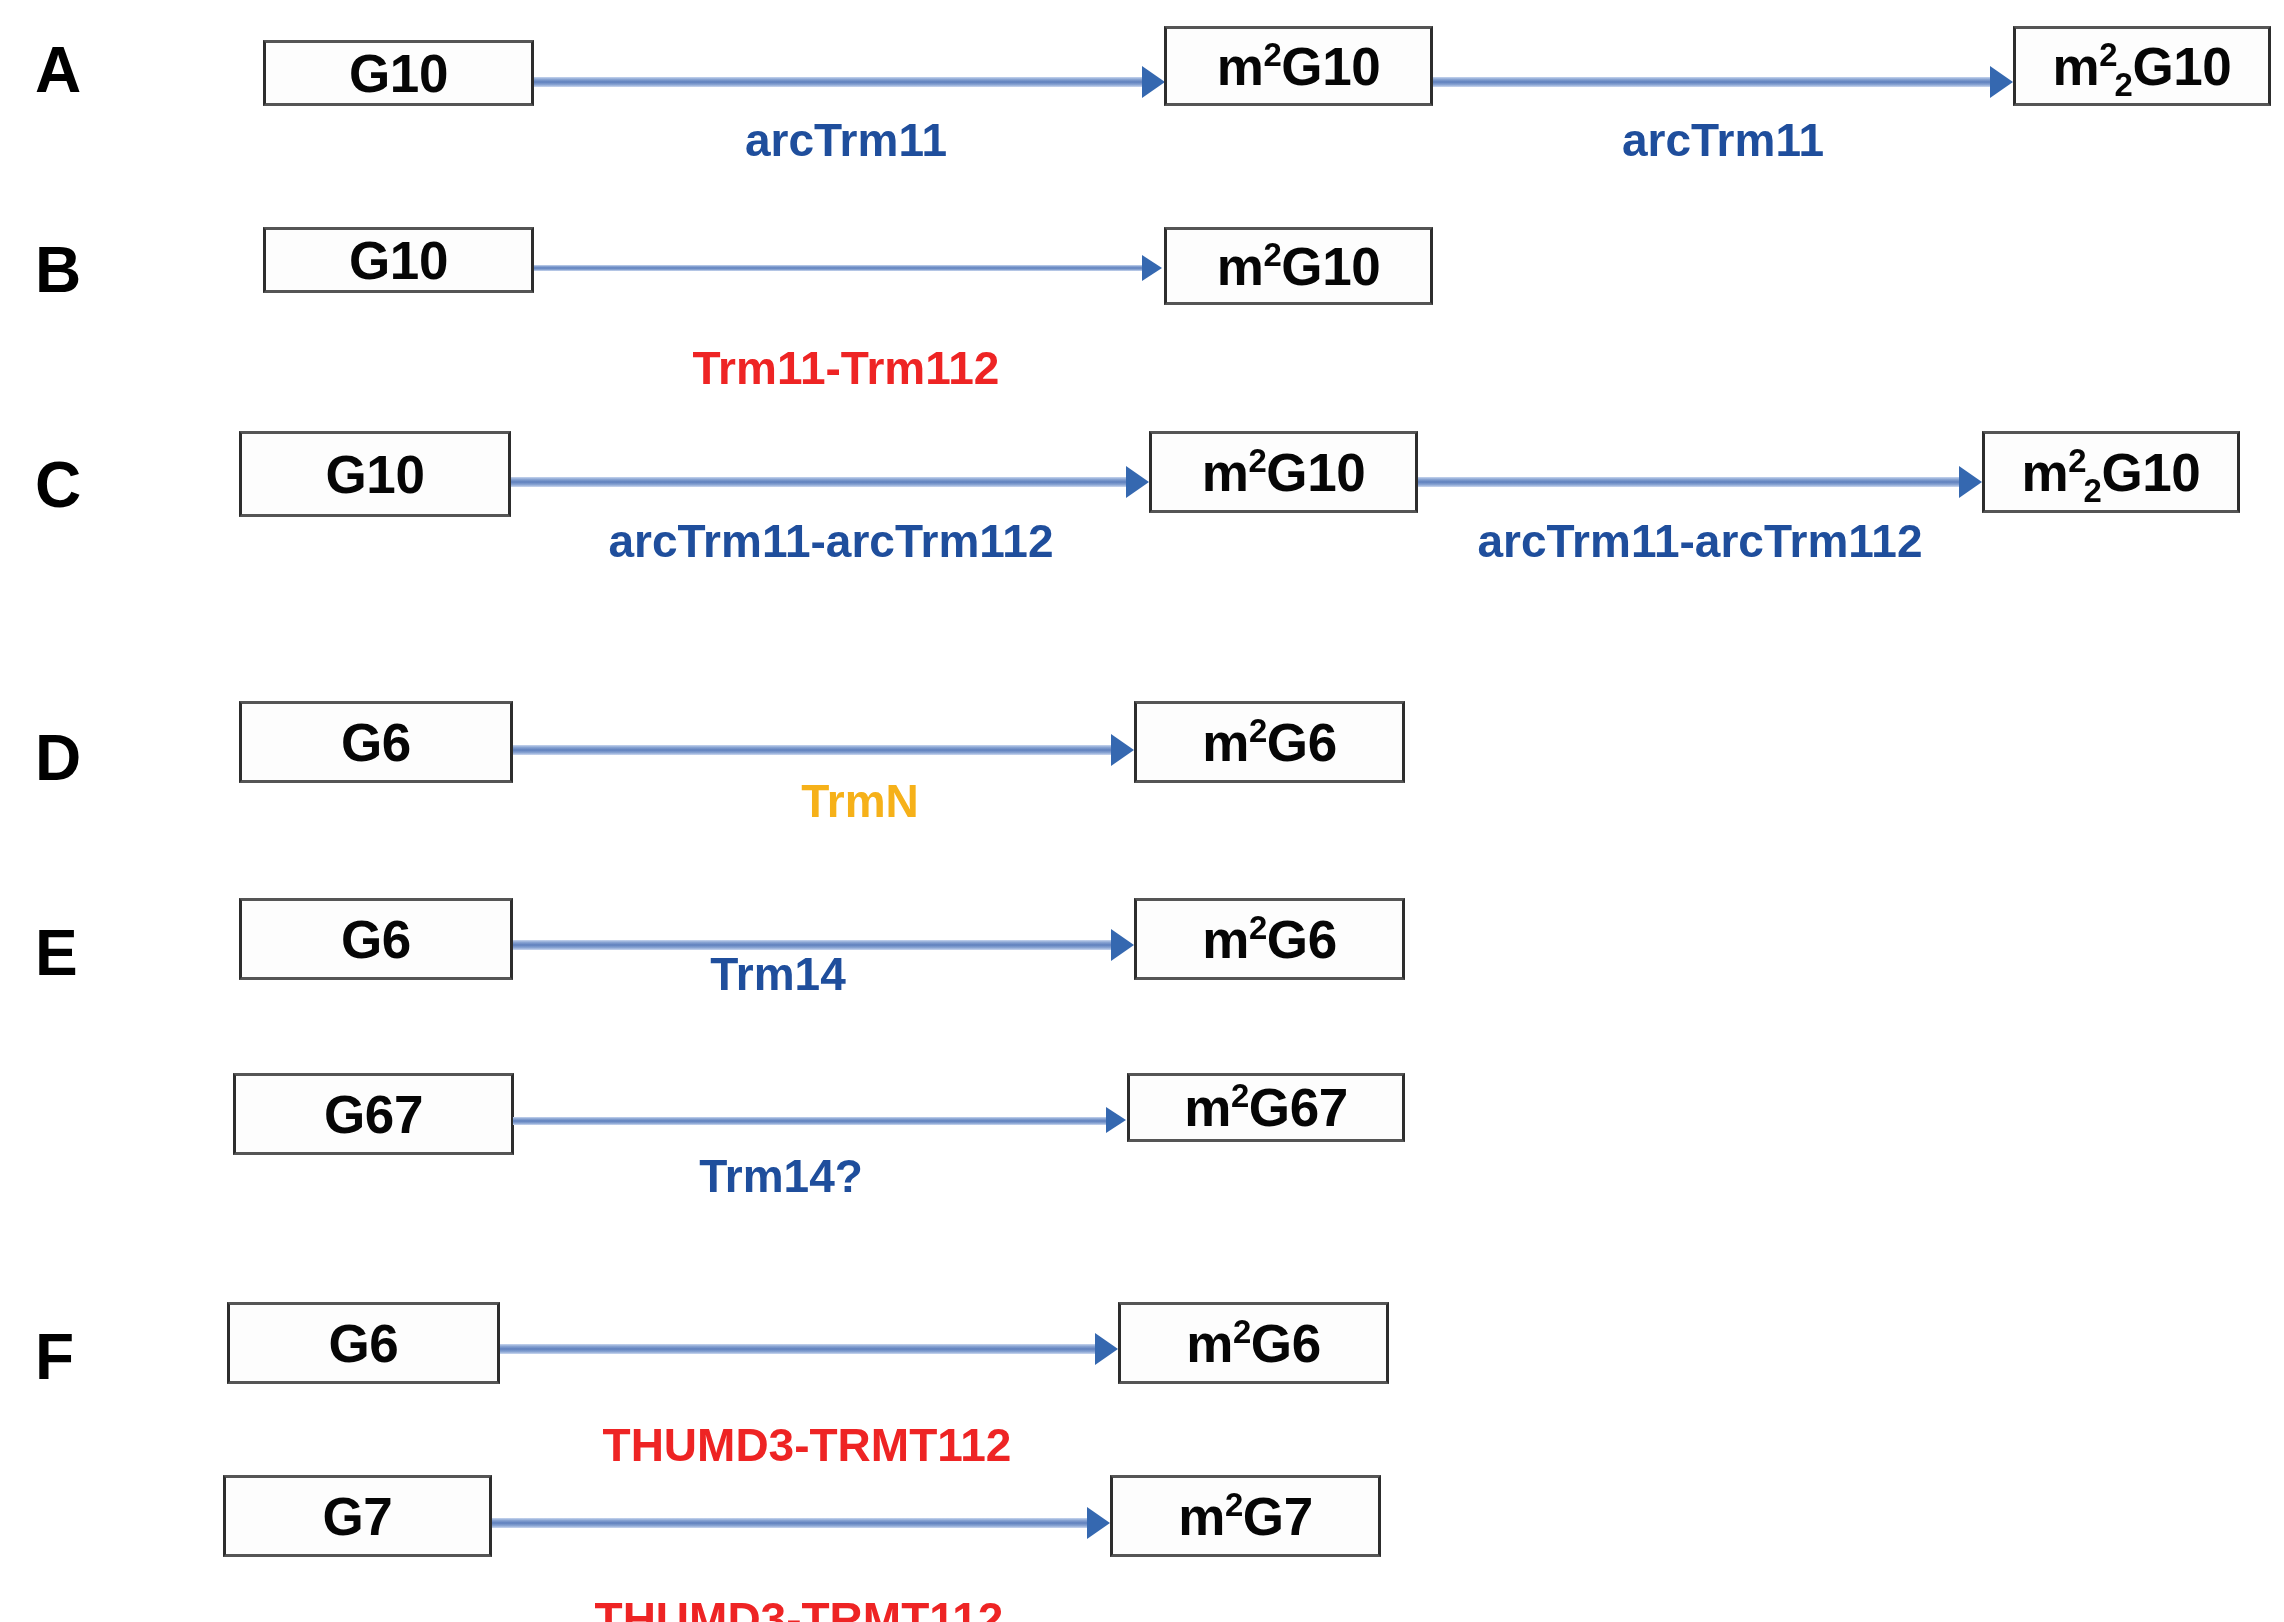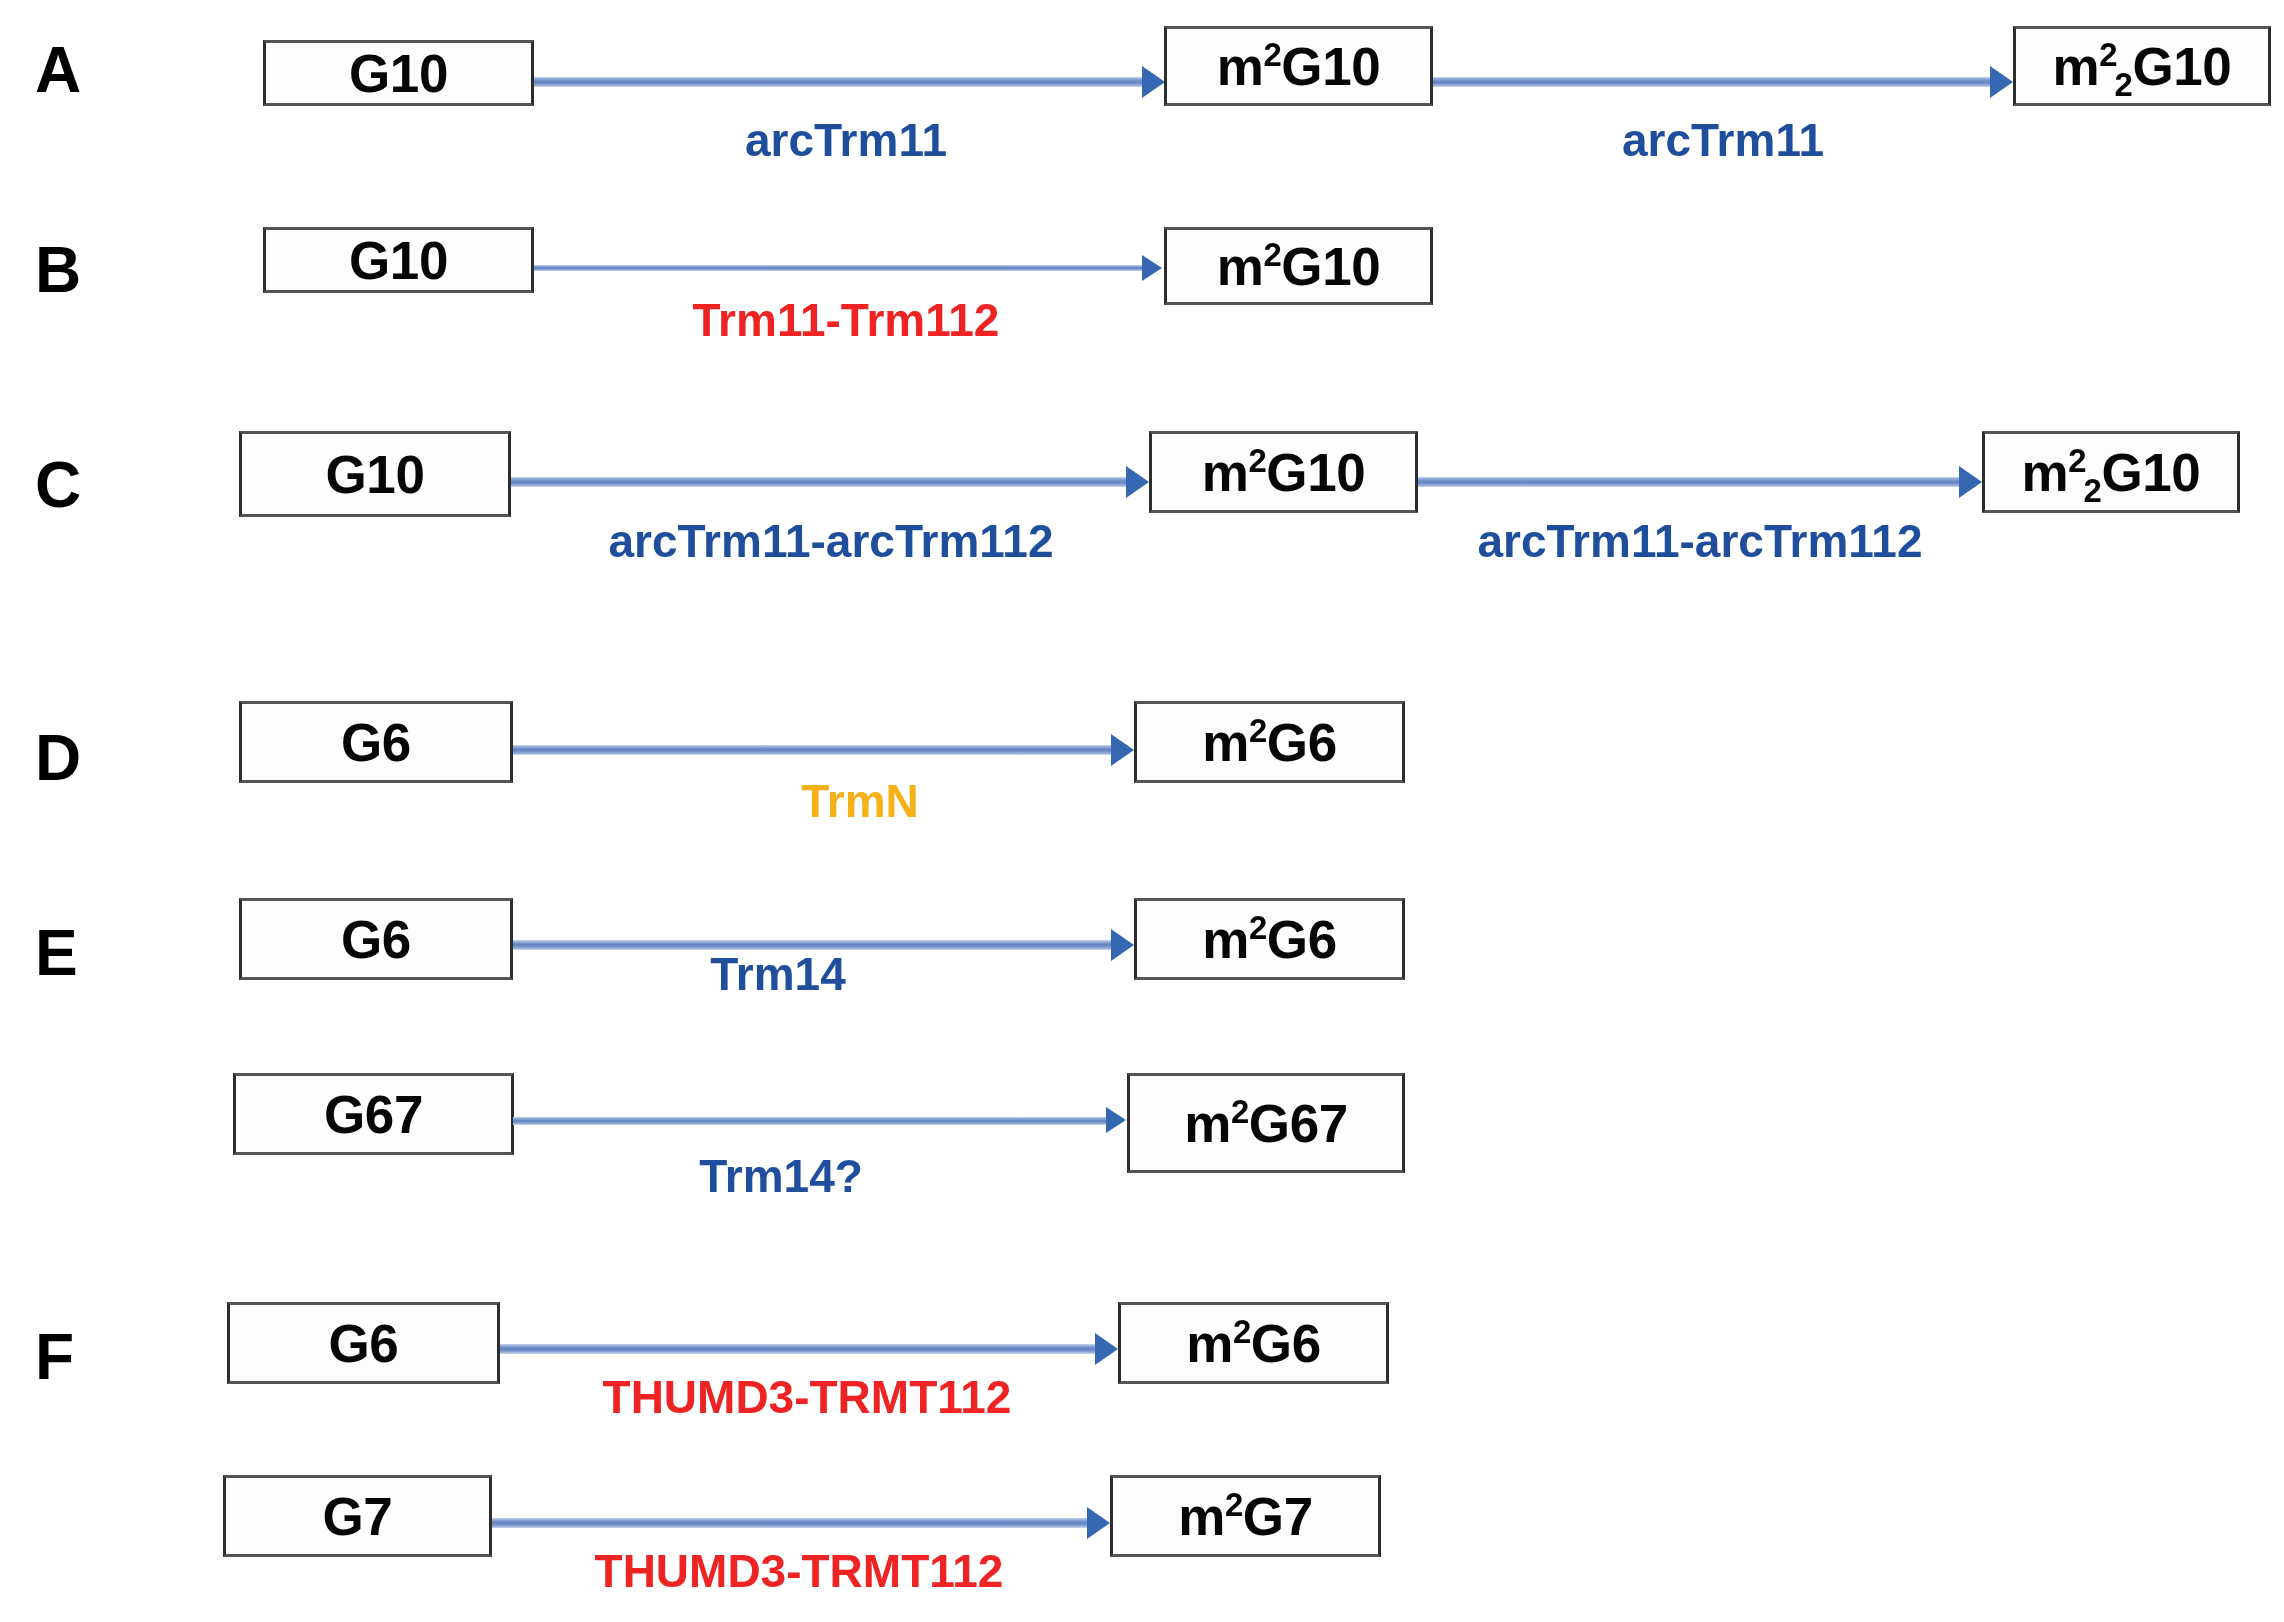--- a/index.html
+++ b/index.html
@@ -95,21 +95,21 @@
   
   .enzyme-label {
     position: absolute;
     font-size: 46px;
     font-weight: bold;
     line-height: 1;
     white-space: nowrap;
     transform: translateX(-50%);
   }
   .enzyme-blue   { color: #1f4e9c; }
-  .enzyme-red    { color: #ee2424; }
+  .enzyme-red    { color: #ee2424; margin-top: 48px; }
   .enzyme-orange { color: #f6b119; }
 </style>
 </head>
 <body>
 
 <div id="figure">
 
   <div class="panel-letter" style="left:35px; top:38px;">A</div>
 
   <div class="node-box" style="left:263px; top:40px; width:271px; height:66px;">
@@ -213,21 +213,21 @@
   <div class="node-box" style="left:233px; top:1073px; width:281px; height:82px;">
     <span class="node-label">G67</span>
   </div>
 
   <div class="arrow" style="left:513px; top:1121px; width:614px;">
     <div class="shaft" style="width:593px; height:7.6px; top:-3.8px;"></div>
     <div class="head" style="left:593px; border-top-width:13.7px; border-bottom-width:13.7px; border-left-width:20.6px; top:-13.7px;"></div>
   </div>
   <div class="enzyme-label enzyme-blue" style="left:781px; top:1153px;">Trm14?</div>
 
-  <div class="node-box" style="left:1127px; top:1073px; width:278px; height:100px;">
+  <div class="node-box" style="left:1127px; top:1073px; width:278px; height:69px;">
     <span class="node-label"><span>m</span><sup>2</sup><span>G67</span></span>
   </div>
 
   <div class="panel-letter" style="left:35px; top:1325px;">F</div>
 
   <div class="node-box" style="left:227px; top:1302px; width:273px; height:82px;">
     <span class="node-label">G6</span>
   </div>
 
   <div class="arrow" style="left:500px; top:1349px; width:618px;">

